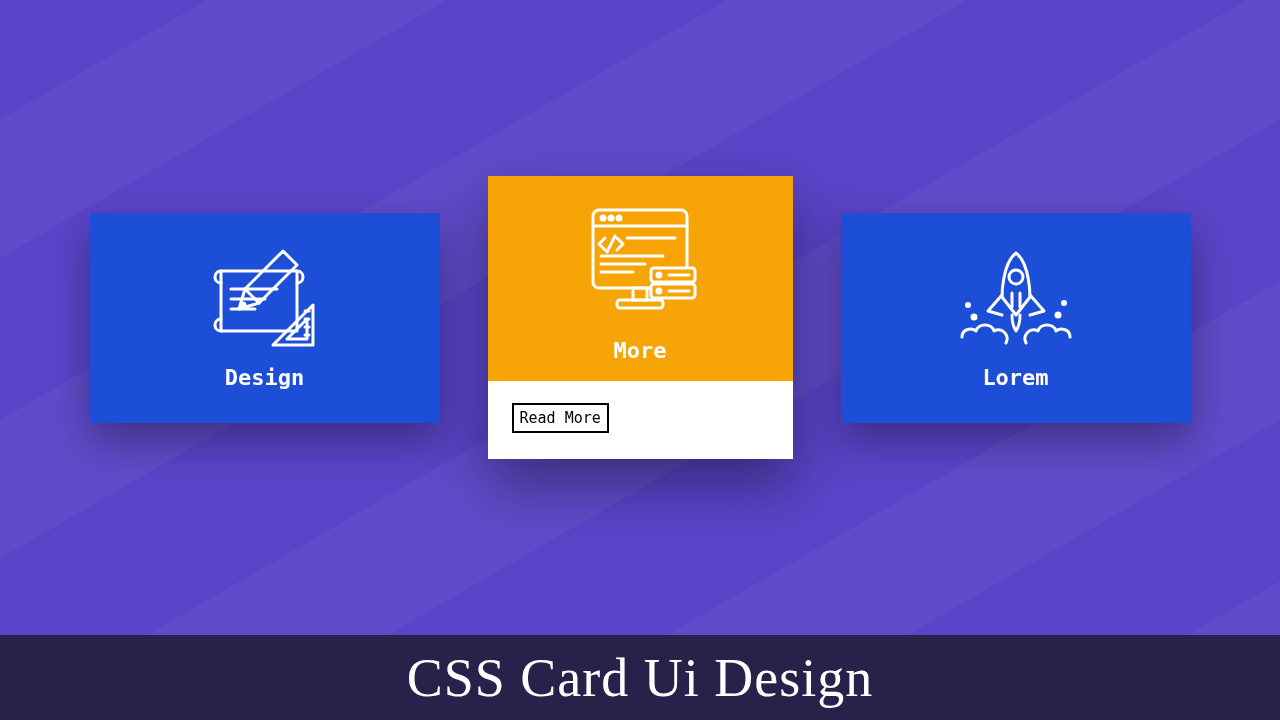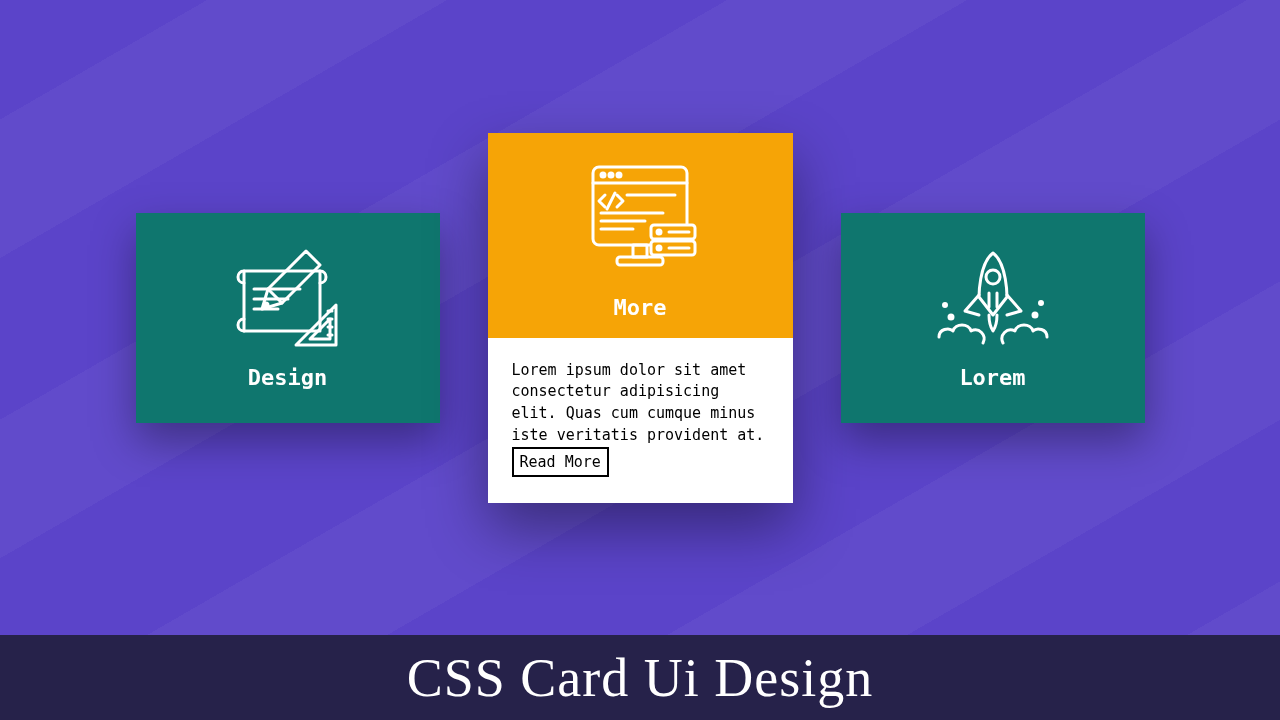--- a/index.html
+++ b/index.html
@@ -26,23 +26,23 @@
   }
   .wrap {
     position: absolute;
     top: 0; left: 0; right: 0; bottom: 85px;
     display: flex;
     align-items: center;
     justify-content: center;
     gap: 48px;
   }
   .card {
-    width: 304px;
+    width: 350px;
     height: 210px;
-    background: #0f766e;
+    background: #1d4ed8;
     box-shadow: 0 18px 40px rgba(0,0,0,0.35);
     display: flex;
     flex-direction: column;
     align-items: center;
     justify-content: center;
     color: #fff;
   }
   .card .icon-svg {
     width: 120px;
     height: 110px;
@@ -167,21 +167,20 @@
           <rect x="76" y="86" width="44" height="14" rx="3" fill="#f6a406"></rect>
           <circle cx="84" cy="77" r="2" fill="#ffffff"></circle>
           <circle cx="84" cy="93" r="2" fill="#ffffff"></circle>
           <line x1="94" y1="77" x2="114" y2="77"></line>
           <line x1="94" y1="93" x2="114" y2="93"></line>
         </svg>
       </div>
       <div class="title">More</div>
     </div>
     <div class="expanded-body">
-      <p>Lorem ipsum dolor sit amet consectetur adipisicing elit. Quas cum cumque minus iste veritatis provident at.</p>
       <button class="read-more">Read More</button>
     </div>
   </div>
 
   <div class="card">
     <div class="icon-svg">
       <svg viewBox="0 0 120 110" fill="none" stroke="#ffffff" stroke-width="3" stroke-linecap="round" stroke-linejoin="round">
 
         <path d="M60 8c14 10 14 44 14 44L60 70 46 52s0-34 14-44z"></path>
         <circle cx="60" cy="32" r="7"></circle>

